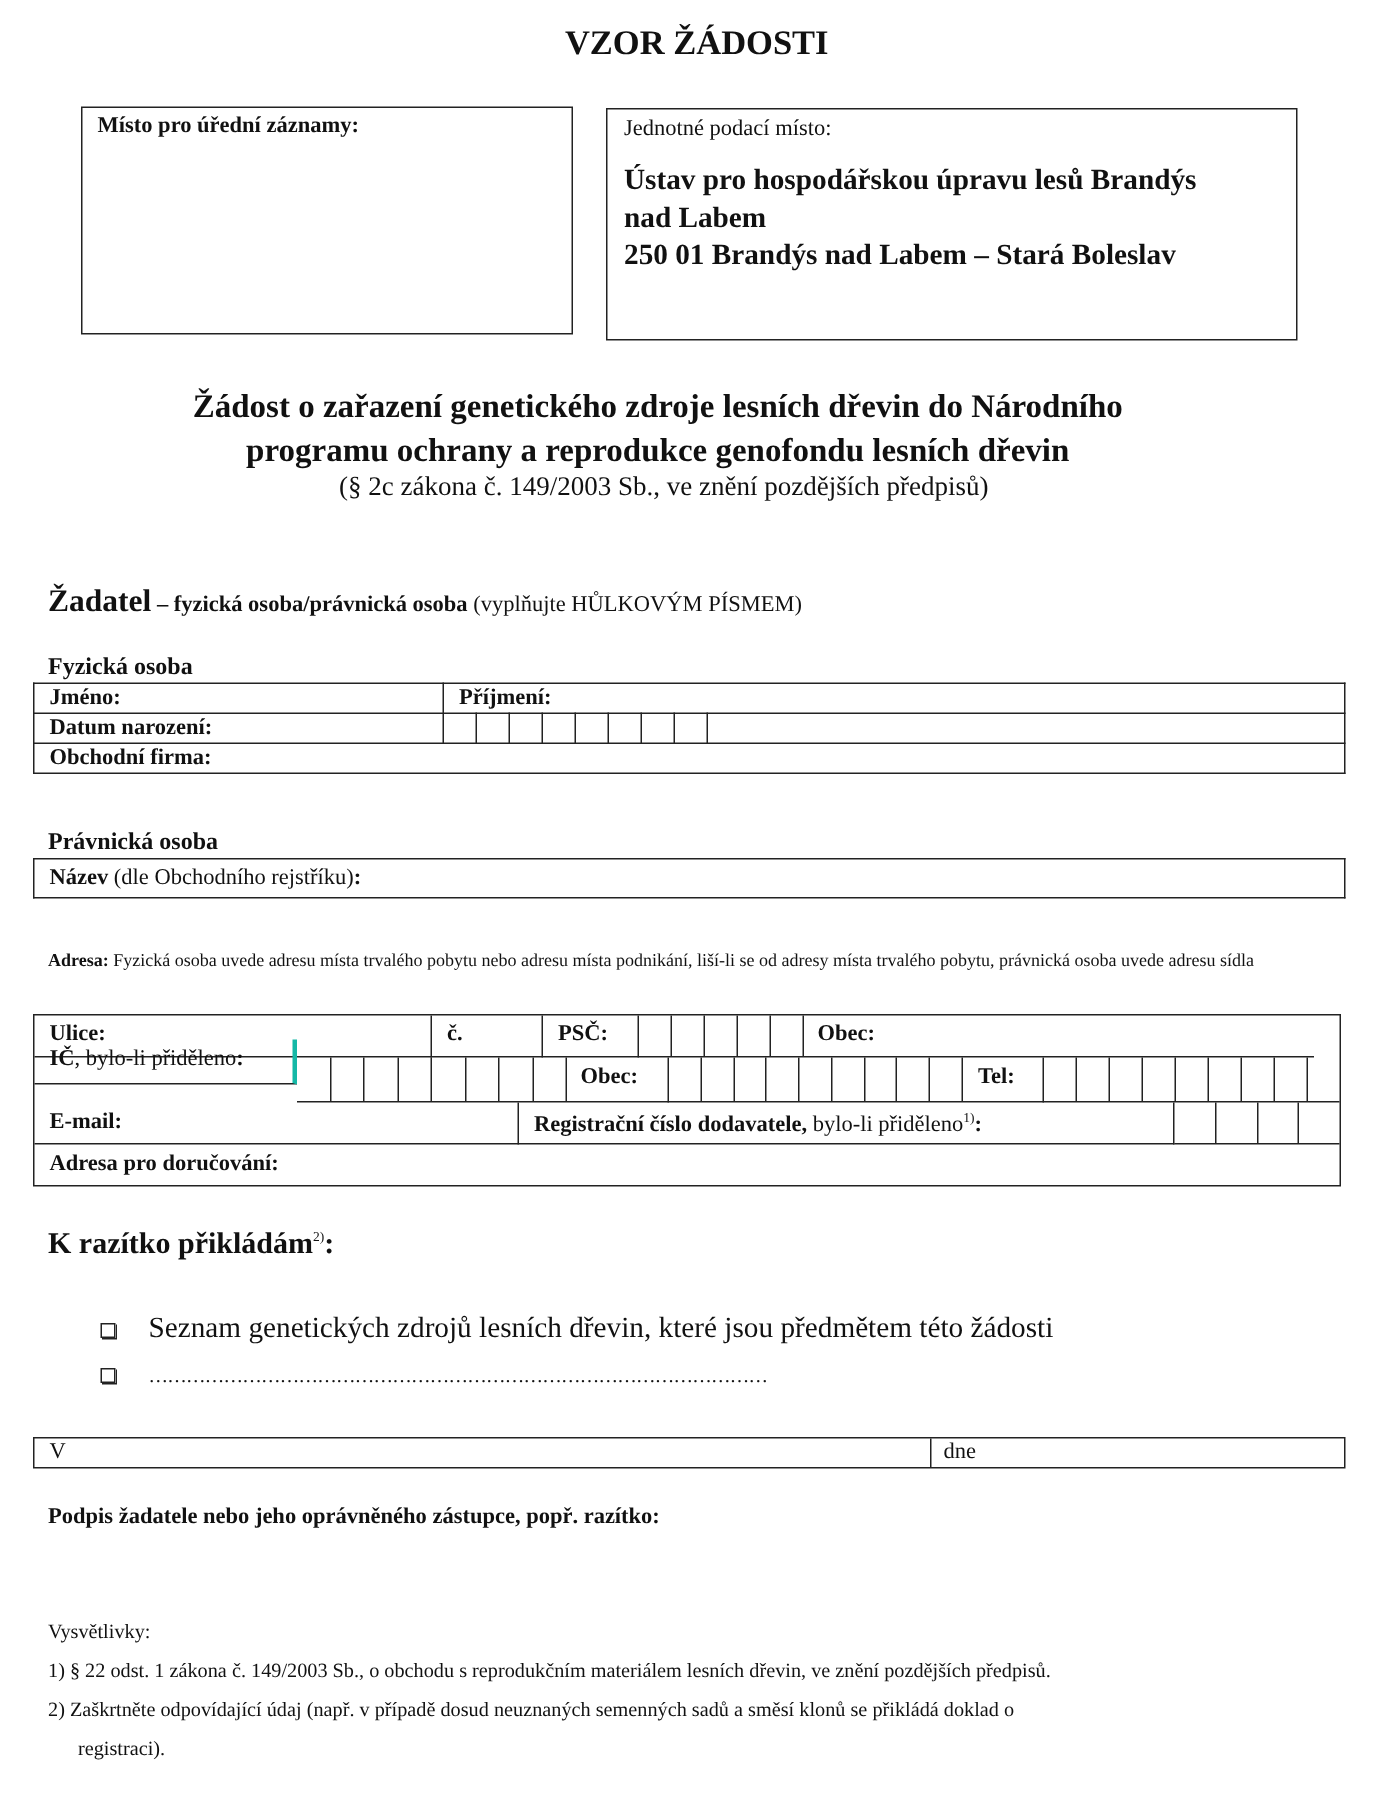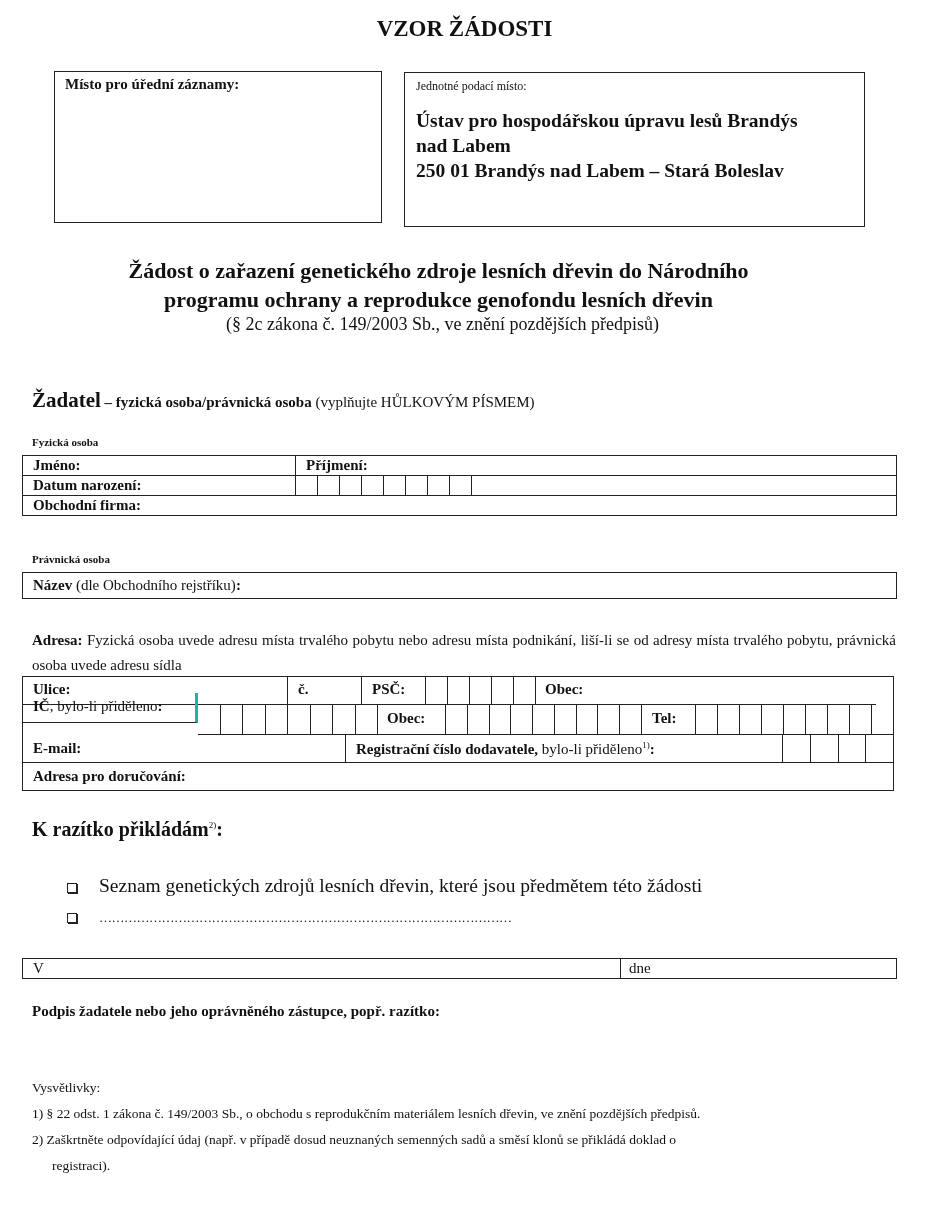--- a/index.html
+++ b/index.html
@@ -7,37 +7,37 @@
   .abs { position:absolute; }
   .title { left:0; width:929px; top:16px; text-align:center; font-size:23px; font-weight:bold; }
   .box { border:1px solid #222; box-sizing:border-box; }
   .bold { font-weight:bold; }
   .heading { left:0; width:929px; text-align:center; font-size:22px; font-weight:bold; line-height:29px; }
   .sub { left:0; width:929px; text-align:center; font-size:18px; }
   table.form { border-collapse:collapse; position:absolute; left:22px; width:875px; font-size:15px; }
   table.form td { border:1px solid #222; padding:0 0 0 10px; height:20px; box-sizing:border-box; white-space:nowrap; }
   table.form td.c { padding:0; }
   .lbl { font-weight:bold; font-size:15px; }
-  .sec { font-size:11px; font-weight:bold; }
-  .para { font-size:15px; line-height:25px; text-align:justify; }
+  .sec { font-size:16px; font-weight:bold; }
+  .para { font-size:12px; line-height:25px; text-align:justify; }
   .sup { font-size:9px; vertical-align:super; }
   .cb { display:inline-block; width:8px; height:8px; border:1px solid #222; box-shadow:1px 1px 0 #222; margin-right:22px; vertical-align:middle; }
   .foot { font-size:13.5px; line-height:26px; }
 </style>
 </head>
 <body>
 
 <div class="abs title">VZOR ŽÁDOSTI</div>
 
 <div class="abs box" style="left:54px;top:71px;width:328px;height:152px;">
   <div class="bold" style="font-size:15px;padding:4px 0 0 10px;">Místo pro úřední záznamy:</div>
 </div>
 
 <div class="abs box" style="left:404px;top:72px;width:461px;height:155px;padding:2px 0 0 11px;">
-  <div style="font-size:12px;line-height:22px;">Jednotné podací místo:</div>
+  <div style="font-size:15px;line-height:22px;">Jednotné podací místo:</div>
   <div style="font-size:19.5px;font-weight:bold;line-height:25px;margin-top:11px;">
     <div>Ústav pro hospodářskou úpravu lesů Brandýs</div>
     <div>nad Labem</div>
     <div>250 01  Brandýs nad Labem – Stará Boleslav</div>
   </div>
 </div>
 
 <div class="abs heading" style="top:256px;left:-26px;">
   <div>Žádost o zařazení genetického zdroje lesních dřevin do Národního</div>
   <div>programu ochrany a reprodukce genofondu lesních dřevin</div>

